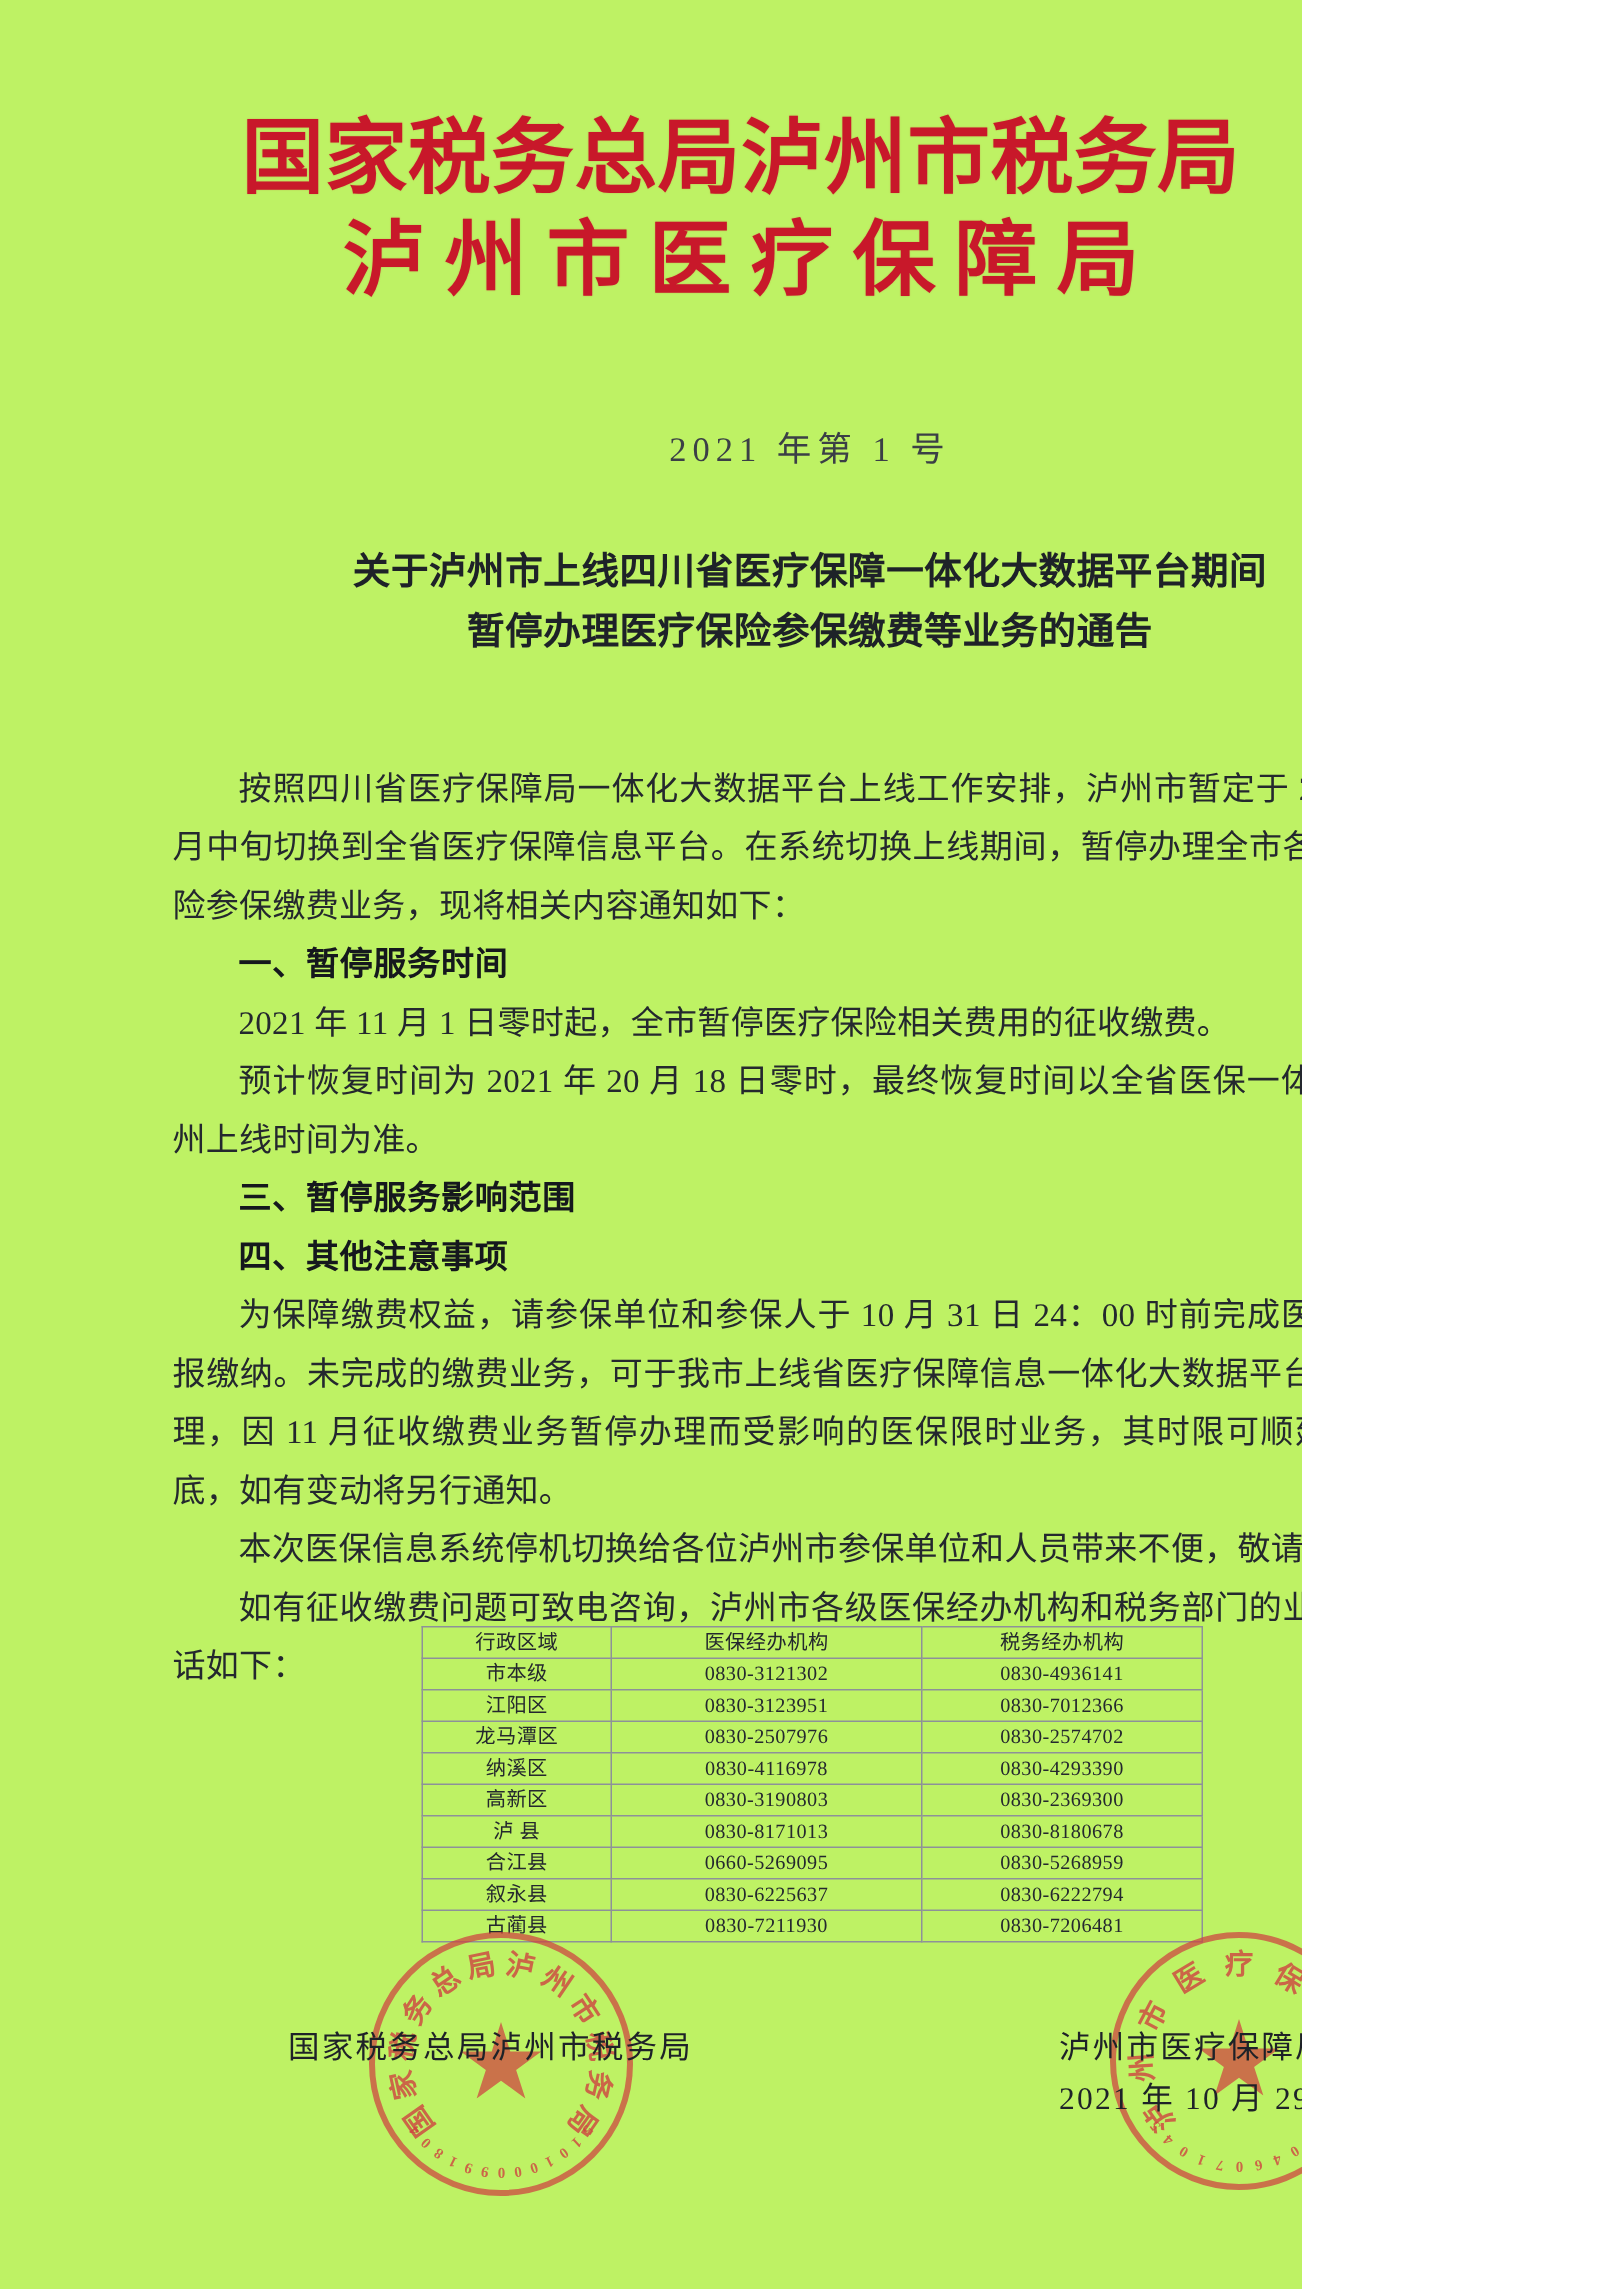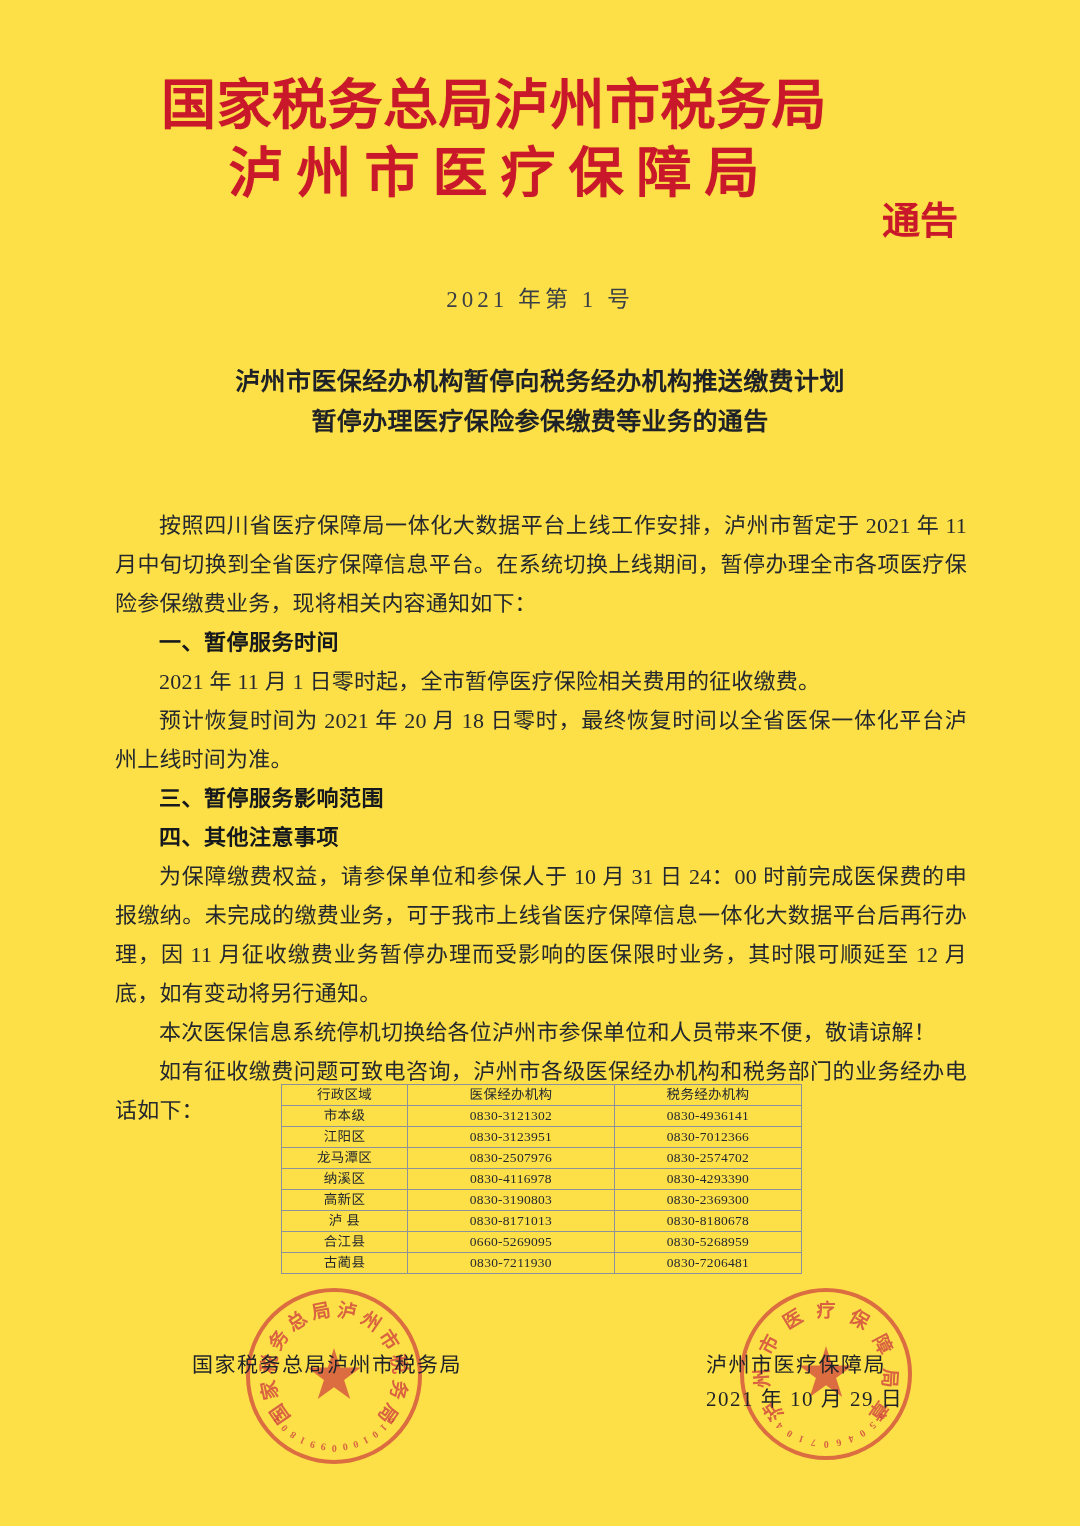--- a/index.html
+++ b/index.html
@@ -7,23 +7,23 @@
   html, body {
     margin: 0;
     padding: 0;
     background: #ffffff;
   }
   body {
     font-family: "Liberation Serif", "DejaVu Serif", serif;
   }
   .page {
     position: relative;
-    width: 1080px;
+    width: 868px;
     height: 1526px;
-    background: #fde047;
+    background: #bef264;
     overflow: hidden;
   }
 
   
   .masthead {
     position: absolute;
     left: 0;
     top: 78px;
     width: 1080px;
     text-align: center;
@@ -216,21 +216,21 @@
 
   <div class="masthead">
     <span class="masthead-line l1">国家税务总局泸州市税务局</span>
     <span class="masthead-line l2">泸州市医疗保障局</span>
     <span class="masthead-kind">通告</span>
   </div>
 
   <div class="issue-no">2021 年第 1 号</div>
 
   <div class="doc-title">
-    <span class="tl">泸州市医保经办机构暂停向税务经办机构推送缴费计划</span>
+    <span class="tl">关于泸州市上线四川省医疗保障一体化大数据平台期间</span>
     <span class="tl">暂停办理医疗保险参保缴费等业务的通告</span>
   </div>
 
   <div class="body-wrap">
     <p class="p indent">按照四川省医疗保障局一体化大数据平台上线工作安排，泸州市暂定于 2021 年 11 月中旬切换到全省医疗保障信息平台。在系统切换上线期间，暂停办理全市各项医疗保险参保缴费业务，现将相关内容通知如下：</p>
 
     <p class="h">一、暂停服务时间</p>
     <p class="p indent">2021 年 11 月 1 日零时起，全市暂停医疗保险相关费用的征收缴费。</p>
 
     <p class="p indent">预计恢复时间为 2021 年 20 月 18 日零时，最终恢复时间以全省医保一体化平台泸州上线时间为准。</p>
@@ -286,20 +286,25 @@
           </tr>
           <tr>
             <td class="region-spaced">泸 县</td>
             <td>0830-8171013</td>
             <td>0830-8180678</td>
           </tr>
           <tr>
             <td>合江县</td>
             <td>0660-5269095</td>
             <td>0830-5268959</td>
+          </tr>
+          <tr>
+            <td>叙永县</td>
+            <td>0830-6225637</td>
+            <td>0830-6222794</td>
           </tr>
           <tr>
             <td>古蔺县</td>
             <td>0830-7211930</td>
             <td>0830-7206481</td>
           </tr>
         </tbody>
     </table>
   </div>
 

